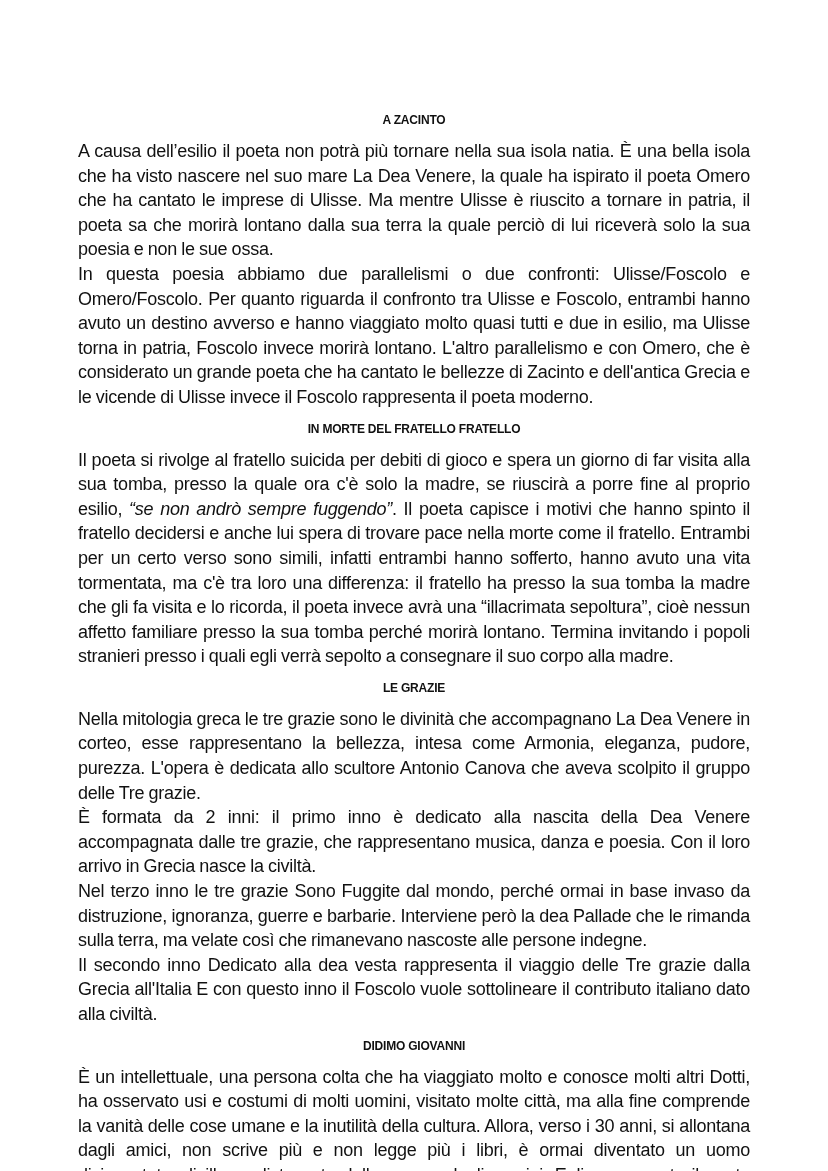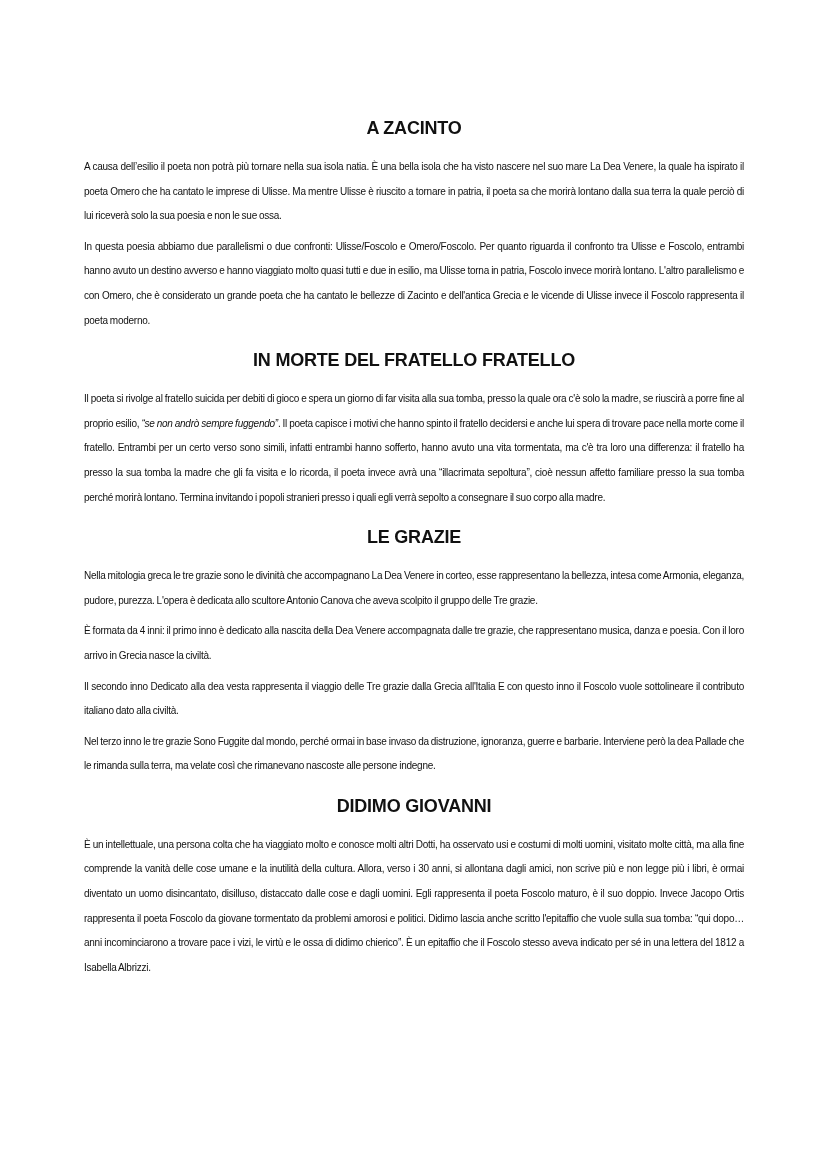--- a/index.html
+++ b/index.html
@@ -16,31 +16,31 @@
       color: #111111;
     }
     .page {
       position: absolute;
       left: 78px;
       top: 101px;
       width: 672px;
     }
     .section-title {
       font-weight: bold;
-      font-size: 18px;
+      font-size: 12px;
       text-align: center;
       line-height: 22px;
-      margin: 16px;
+      margin: 8px;
       letter-spacing: -0.2px;
     }
     .para {
-      font-size: 10px;
+      font-size: 18px;
       line-height: 24.6px;
       text-align: justify;
-      margin: 6px;
+      margin: 0;
       letter-spacing: -0.25px;
       word-spacing: -0.5px;
     }
     .para.last-left {
       text-align-last: left;
     }
     .quote-italic {
       font-style: italic;
     }
     .sec { margin: 0; }
@@ -57,23 +57,23 @@
   </section>
 
   <section class="sec">
     <h2 class="section-title">IN MORTE DEL FRATELLO FRATELLO</h2>
     <p class="para last-left"><span>Il poeta si rivolge al fratello suicida per debiti di gioco e spera un giorno di far visita alla sua tomba, presso la quale ora c'è solo la madre, se riuscirà a porre fine al proprio esilio, </span><span class="quote-italic">“se non andrò sempre fuggendo”</span><span>. Il poeta capisce i motivi che hanno spinto il fratello decidersi e anche lui spera di trovare pace nella morte come il fratello. Entrambi per un certo verso sono simili, infatti entrambi hanno sofferto, hanno avuto una vita tormentata, ma c'è tra loro una differenza: il fratello ha presso la sua tomba la madre che gli fa visita e lo ricorda, il poeta invece avrà una “illacrimata sepoltura”, cioè nessun affetto familiare presso la sua tomba perché morirà lontano. Termina invitando i popoli stranieri presso i quali egli verrà sepolto a consegnare il suo corpo alla madre.</span></p>
   </section>
 
   <section class="sec">
     <h2 class="section-title">LE GRAZIE</h2>
     <p class="para last-left">Nella mitologia greca le tre grazie sono le divinità che accompagnano La Dea Venere in corteo, esse rappresentano la bellezza, intesa come Armonia, eleganza, pudore, purezza. L'opera è dedicata allo scultore Antonio Canova che aveva scolpito il gruppo delle Tre grazie.</p>
-    <p class="para last-left">È formata da 4 inni: il primo inno è dedicato alla nascita della Dea Venere accompagnata dalle tre grazie, che rappresentano musica, danza e poesia. Con il loro arrivo in Grecia nasce la civiltà.</p>
+    <p class="para last-left">È formata da 2 inni: il primo inno è dedicato alla nascita della Dea Venere accompagnata dalle tre grazie, che rappresentano musica, danza e poesia. Con il loro arrivo in Grecia nasce la civiltà.</p>
+    <p class="para last-left">Nel terzo inno le tre grazie Sono Fuggite dal mondo, perché ormai in base invaso da distruzione, ignoranza, guerre e barbarie. Interviene però la dea Pallade che le rimanda sulla terra, ma velate così che rimanevano nascoste alle persone indegne.</p>
     <p class="para last-left">Il secondo inno Dedicato alla dea vesta rappresenta il viaggio delle Tre grazie dalla Grecia all'Italia E con questo inno il Foscolo vuole sottolineare il contributo italiano dato alla civiltà.</p>
-    <p class="para last-left">Nel terzo inno le tre grazie Sono Fuggite dal mondo, perché ormai in base invaso da distruzione, ignoranza, guerre e barbarie. Interviene però la dea Pallade che le rimanda sulla terra, ma velate così che rimanevano nascoste alle persone indegne.</p>
   </section>
 
   <section class="sec">
     <h2 class="section-title">DIDIMO GIOVANNI</h2>
     <p class="para last-left">È un intellettuale, una persona colta che ha viaggiato molto e conosce molti altri Dotti, ha osservato usi e costumi di molti uomini, visitato molte città, ma alla fine comprende la vanità delle cose umane e la inutilità della cultura. Allora, verso i 30 anni, si allontana dagli amici, non scrive più e non legge più i libri, è ormai diventato un uomo disincantato, disilluso, distaccato dalle cose e dagli uomini. Egli rappresenta il poeta Foscolo maturo, è il suo doppio. Invece Jacopo Ortis rappresenta il poeta Foscolo da giovane tormentato da problemi amorosi e politici. Didimo lascia anche scritto l'epitaffio che vuole sulla sua tomba: “qui dopo… anni incominciarono a trovare pace i vizi, le virtù e le ossa di didimo chierico”. È un epitaffio che il Foscolo stesso aveva indicato per sé in una lettera del 1812 a Isabella Albrizzi.</p>
   </section>
 
 </div>
 
 </body></html>

